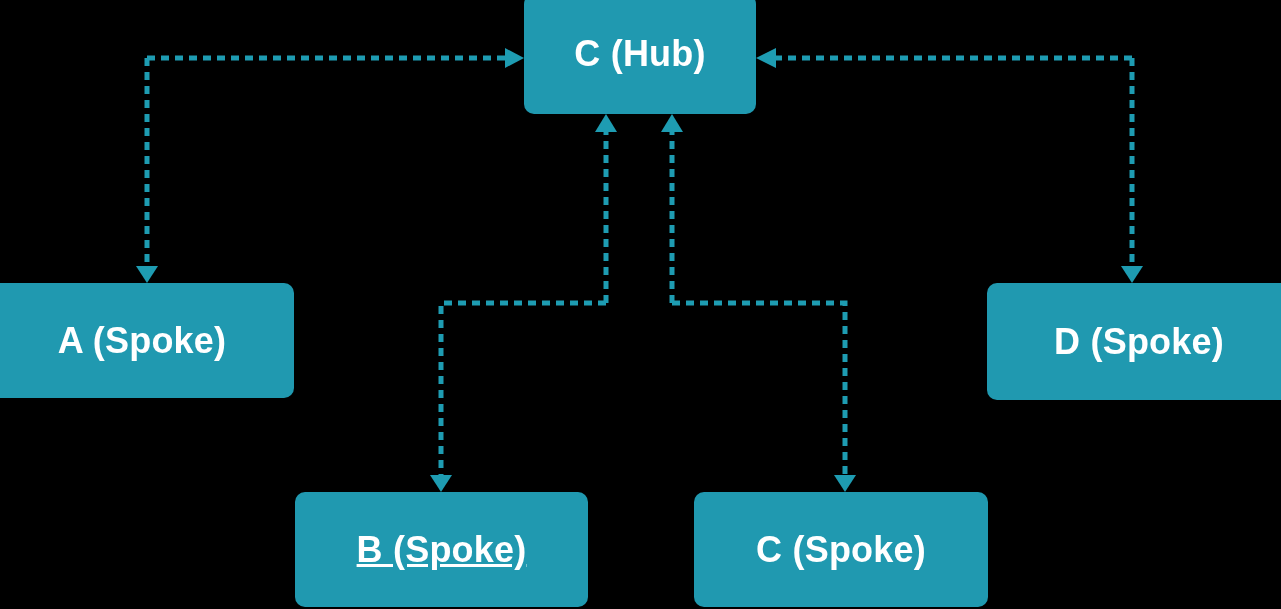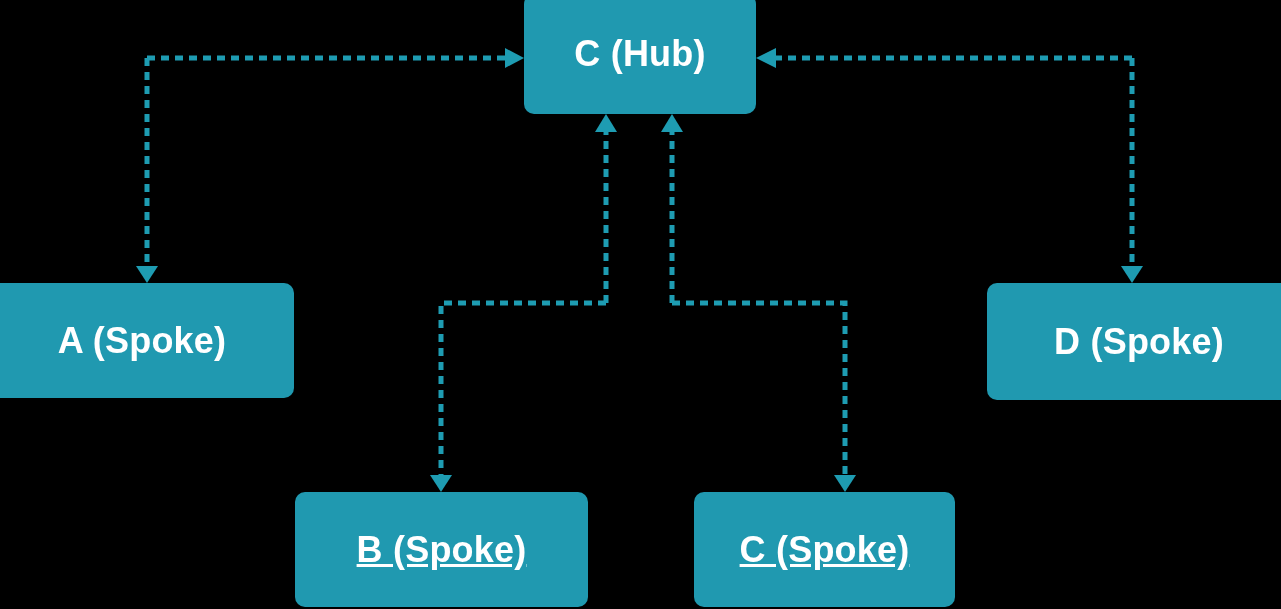--- a/index.html
+++ b/index.html
@@ -40,21 +40,21 @@
     letter-spacing: 0.2px;
     white-space: nowrap;
   }
   .node-label {
     color: #ffffff;
   }
   #node-hub      { left: 524px; top: -6px;  width: 232px; height: 120px; }
   #node-spoke-a  { left: -10px; top: 283px; width: 304px; height: 115px; }
   #node-spoke-d  { left: 987px; top: 283px; width: 304px; height: 117px; }
   #node-spoke-b  { left: 295px; top: 492px; width: 293px; height: 115px; text-decoration: underline; }
-  #node-spoke-c  { left: 694px; top: 492px; width: 261px; height: 115px; text-decoration: underline; }
+  #node-spoke-c  { left: 694px; top: 492px; width: 294px; height: 115px; }
 </style>
 </head>
 <body>
 
 <div id="canvas">
 
   <svg id="edges" viewBox="0 0 1281 609" width="1281" height="609" xmlns="http://www.w3.org/2000/svg">
 
     <g>
 

